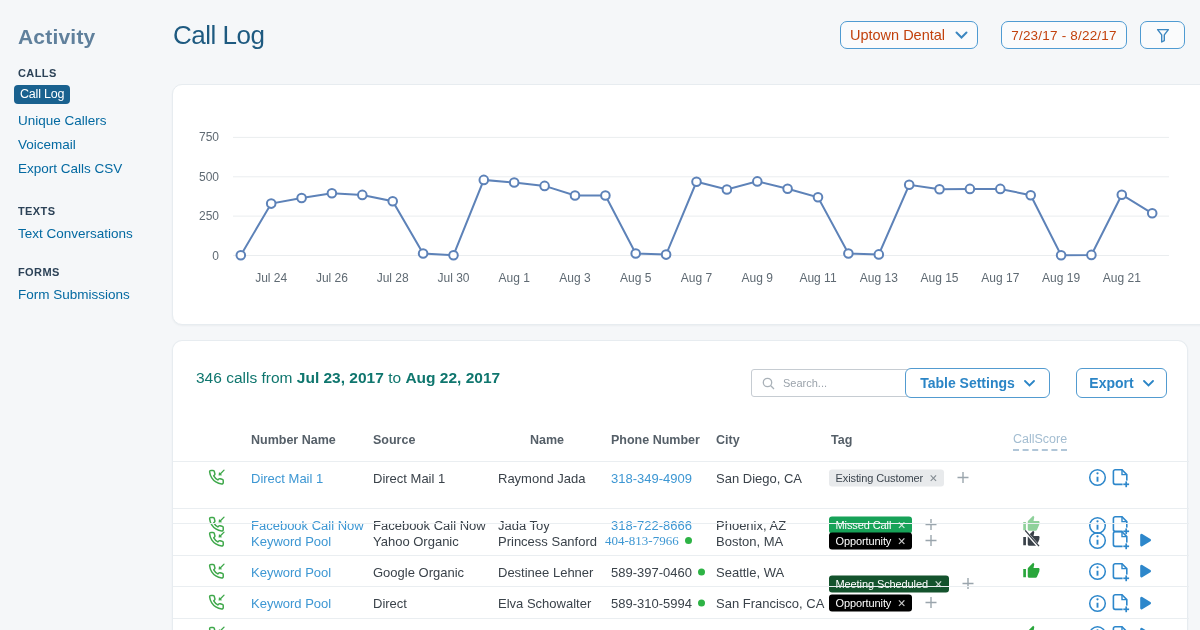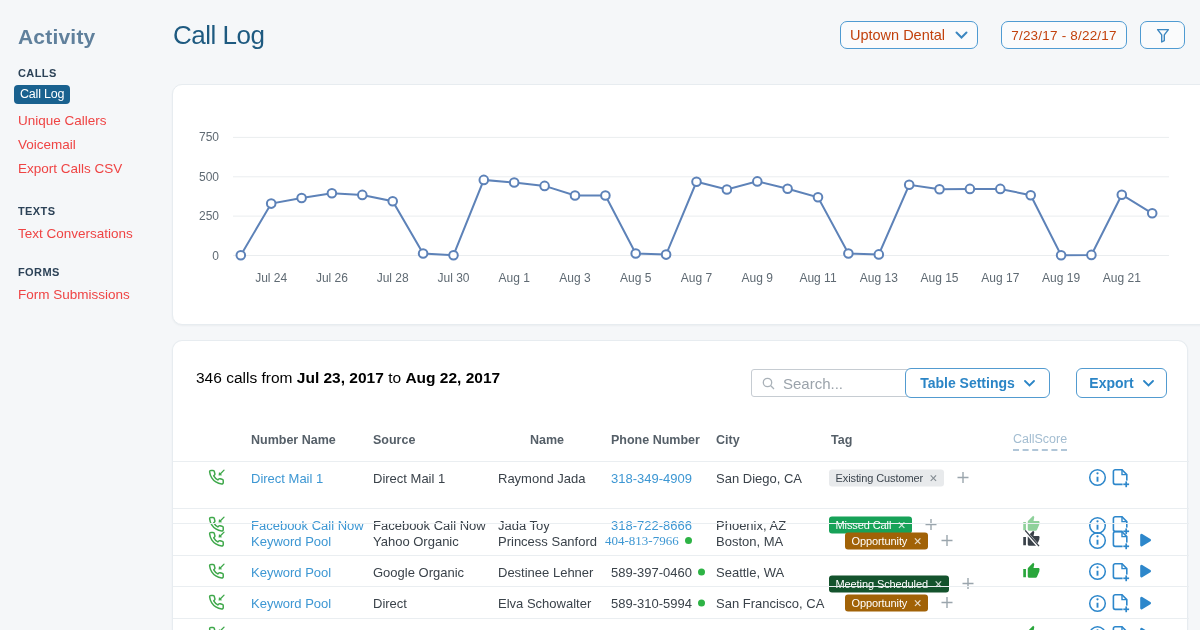--- a/index.html
+++ b/index.html
@@ -4,54 +4,54 @@
 <style>
 * { margin:0; padding:0; box-sizing:border-box; }
 html,body { width:1200px; height:630px; overflow:hidden; }
 body { background:#f5f7f9; font-family:"Liberation Sans", sans-serif; position:relative; }
 .abs { position:absolute; }
 .card { position:absolute; background:#fff; border:1px solid #e7ecf0; border-radius:10px; box-shadow:0 1px 2px rgba(40,60,80,0.05); }
 
 
 #activity { left:18px; top:26px; font-size:21px; font-weight:700; color:#60809c; letter-spacing:0.2px; line-height:1; }
 .sechead { left:18px; font-size:11px; font-weight:bold; color:#2c4257; letter-spacing:0.4px; }
-.slink { left:18px; font-size:13.5px; color:#ef4444; }
+.slink { left:18px; font-size:13.5px; color:#0369a1; }
 #calllog-pill { left:14px; top:85px; background:#19618f; color:#fff; font-size:12.5px; height:19px; line-height:19px; padding:0 6px; border-radius:4px; letter-spacing:-0.2px; }
 
 
 #title { left:173px; top:22px; font-size:26px; font-weight:500; color:#1e5a80; letter-spacing:-0.5px; line-height:1; }
 .topbtn { position:absolute; top:21px; height:28px; border:1.8px solid #4f9bd2; border-radius:7px; color:#c2410c; font-weight:500; display:flex; align-items:center; justify-content:center; background:#fafbfc; }
 
 
 #chartcard { left:172px; top:84px; width:1200px; height:241px; }
 #dwm { position:absolute; right:21px; top:26px; font-size:11px; color:#4597d2; }
 #dwm span { margin-left:10px; }
 
 
 #tablecard { left:172px; top:340px; width:1016px; height:320px; border-bottom:none; border-radius:10px 10px 0 0; }
-#calltext { position:absolute; left:23px; top:28px; font-size:15.5px; color:#000000; }
-#searchbox { position:absolute; left:578px; top:28px; width:168px; height:28px; border:1px solid #c6ccd2; border-radius:3px; background:#fff; color:#9ba3ab; font-size:15px; display:flex; align-items:center; }
+#calltext { position:absolute; left:23px; top:28px; font-size:15.5px; color:#0f766e; }
+#searchbox { position:absolute; left:578px; top:28px; width:168px; height:28px; border:1px solid #c6ccd2; border-radius:3px; background:#fff; color:#9ba3ab; font-size:11px; display:flex; align-items:center; }
 .tblbtn { position:absolute; top:27px; height:30px; border:1.5px solid #529bd0; border-radius:6px; color:#2b85c6; font-weight:bold; font-size:14px; display:flex; align-items:center; justify-content:center; background:#fff; }
 a.blue { color:#3d97d3; text-decoration:none; }
 .pill { display:inline-block; font-size:11px; letter-spacing:-0.1px; border-radius:3px; padding:2px 6.5px 3px 6.5px; color:#fff; white-space:nowrap; }
 .pill .x { margin-left:6px; opacity:0.8; font-size:10.5px; }
 .plus { display:inline-block; margin-left:13px; vertical-align:-2px; }
 .gdot { display:inline-block; width:7px; height:7px; border-radius:50%; background:#2db345; margin-left:6px; vertical-align:1px; }
 
 #thead { position:absolute; left:0; top:82px; width:1016px; height:37px; }
 #thead span { position:absolute; top:10px; font-size:12.5px; font-weight:bold; color:#555f68; }
 #thead #callscore { font-weight:500; font-size:12.5px; color:#a3bdd1; border-bottom:2px dashed #b0c6d8; padding-bottom:2px; line-height:1.1; }
 .trow { position:absolute; left:0; width:1016px; height:31.4px; border-top:1px solid #eaeef1; font-size:13px; color:#3a424a; }
 .trow .c { position:absolute; top:calc(50% + 1px); transform:translateY(-50%); white-space:nowrap; }
 .ic-ph { position:absolute; left:35px; top:7px; }
 .thumbwrap { position:absolute; left:849px; top:6px; }
 .acts { position:absolute; left:915px; top:6px; display:flex; align-items:center; }
 .pill-gray { background:#e8eaec; color:#3c454e; } .pill-gray .x { color:#6a737b; }
 .pill-green { background:#17a258; }
-.pill-orange { background:#a16207;margin-left:16px; }
+.pill-orange { background:#000000; }
 .pill-purple { background:#14532d;margin-top:24px; }
 </style>
 </head>
 <body>
 
 <div class="abs" id="activity">Activity</div>
 <div class="abs sechead" style="top:67px;">CALLS</div>
 <div class="abs" id="calllog-pill">Call Log</div>
 <div class="abs slink" style="top:113px;">Unique Callers</div>
 <div class="abs slink" style="top:137px;">Voicemail</div>

